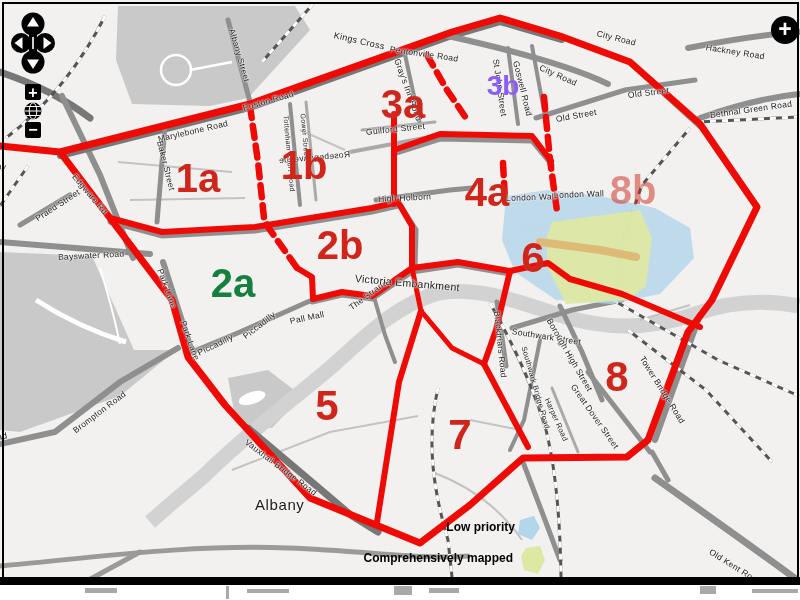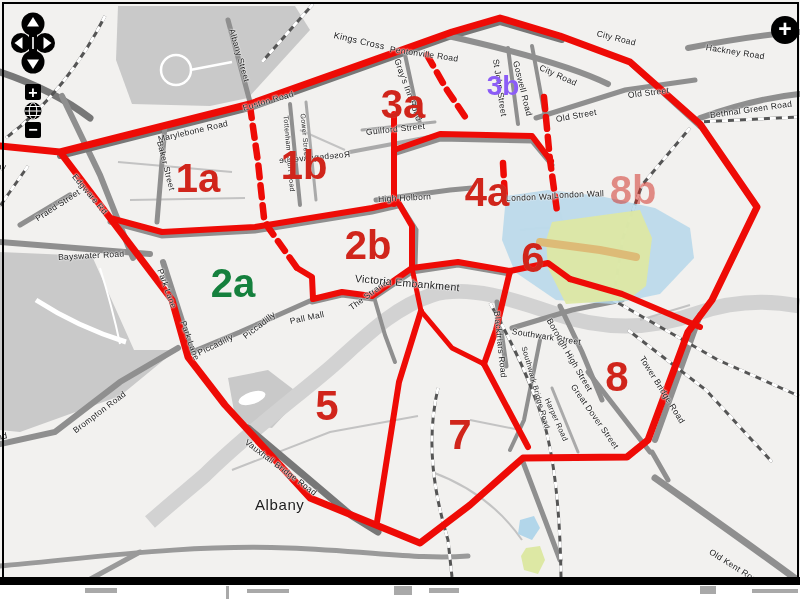--- a/index.html
+++ b/index.html
@@ -203,34 +203,36 @@
       <span class="street" style="left: 246px; top: 436px; transform: rotate(37deg);">Vauxhall Bridge Road</span>
       <span class="street" style="left: 74px; top: 426px; transform: rotate(-37deg);">Brompton Road</span>
       <span class="street" style="left: 710px; top: 546px; transform: rotate(32deg);">Old Kent Road</span>
       <span class="street" style="left: -14px; top: 434px; transform: rotate(-10deg);">Road</span>
       <span class="street" style="left: 286px; top: 112px; font-size: 7px; transform: rotate(85deg);">Tottenham Court Road</span>
       <span class="street" style="left: 303px; top: 110px; font-size: 7px; transform: rotate(85deg);">Gower Street</span>
       <span class="place" style="left: 255px; top: 496px; transform: rotate(0deg);">Albany</span>
       <span class="zone" style="left: 198px; top: 178px; font-size: 40px; transform: translate(-50%, -50%); color: rgb(208, 37, 27); opacity: 1;">1a</span>
       <span class="zone" style="left: 304px; top: 165px; font-size: 40px; transform: translate(-50%, -50%); color: rgb(208, 37, 27); opacity: 1;">1b</span>
       <span class="zone" style="left: 233px; top: 283px; font-size: 40px; transform: translate(-50%, -50%); color: #15803d; opacity: 1;">2a</span>
-      <span class="zone" style="left: 340px; top: 245px; font-size: 40px; transform: translate(-50%, -50%); color: rgb(208, 37, 27); opacity: 1; margin-left: 28px;">2b</span>
+      <span class="zone" style="left: 340px; top: 245px; font-size: 40px; transform: translate(-50%, -50%); color: rgb(208, 37, 27); opacity: 1;">2b</span>
       <span class="zone" style="left: 403px; top: 104px; font-size: 40px; transform: translate(-50%, -50%); color: rgb(208, 37, 27); opacity: 1;">3a</span>
       <span class="zone" style="left: 503px; top: 86px; font-size: 28px; transform: translate(-50%, -50%); color: #8b5cf6; opacity: 1;">3b</span>
       <span class="zone" style="left: 487px; top: 192px; font-size: 40px; transform: translate(-50%, -50%); color: rgb(208, 37, 27); opacity: 1;">4a</span>
       <span class="zone" style="left: 633px; top: 190px; font-size: 40px; transform: translate(-50%, -50%); color: rgb(208, 37, 27); opacity: 0.5;">8b</span>
       <span class="zone" style="left: 327px; top: 406px; font-size: 42px; transform: translate(-50%, -50%); color: rgb(208, 37, 27); opacity: 1;">5</span>
       <span class="zone" style="left: 533px; top: 258px; font-size: 42px; transform: translate(-50%, -50%); color: rgb(208, 37, 27); opacity: 1;">6</span>
       <span class="zone" style="left: 460px; top: 435px; font-size: 42px; transform: translate(-50%, -50%); color: rgb(208, 37, 27); opacity: 1;">7</span>
       <span class="zone" style="left: 617px; top: 377px; font-size: 42px; transform: translate(-50%, -50%); color: rgb(208, 37, 27); opacity: 1;">8</span>
     </div>
 
+<span class="legend-label" style="left:315px;top:520px">Low priority</span>
 <svg class="legend-swatch" style="left:514px;top:514px" width="28" height="30">
   <polygon points="6,6 20,2 26,14 18,26 4,20" fill="#b2d6ea"></polygon>
 </svg>
+<span class="legend-label" style="left:313px;top:551px">Comprehensively mapped</span>
 <svg class="legend-swatch" style="left:518px;top:544px" width="30" height="34">
   <polygon points="8,4 22,2 27,16 20,30 6,26 3,12" fill="#dde8a4"></polygon>
 </svg>
 
 <svg id="pan-zoom" width="44" height="132" viewBox="0 0 44 132">
   <g fill="#000">
     <rect x="18" y="10" width="8" height="44"></rect>
     <rect x="8" y="29" width="28" height="8"></rect>
     <circle cx="22" cy="14" r="11.5"></circle>
     <circle cx="22" cy="52" r="11.5"></circle>

